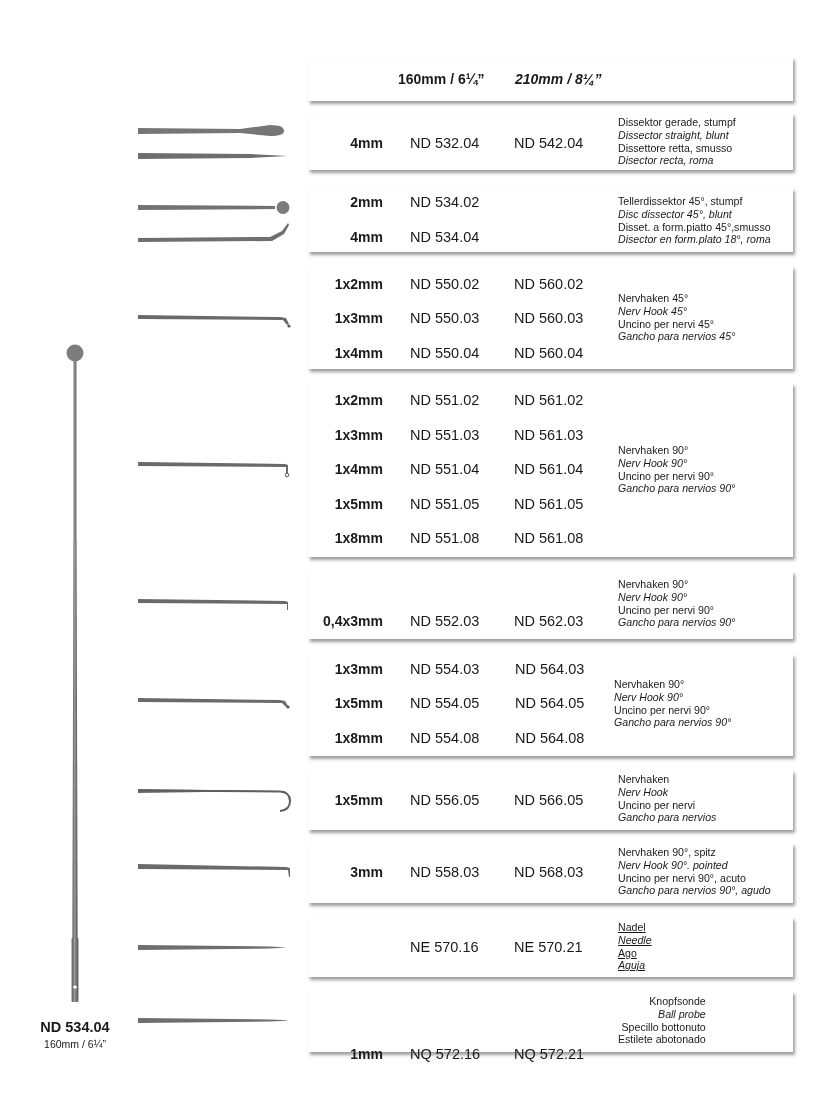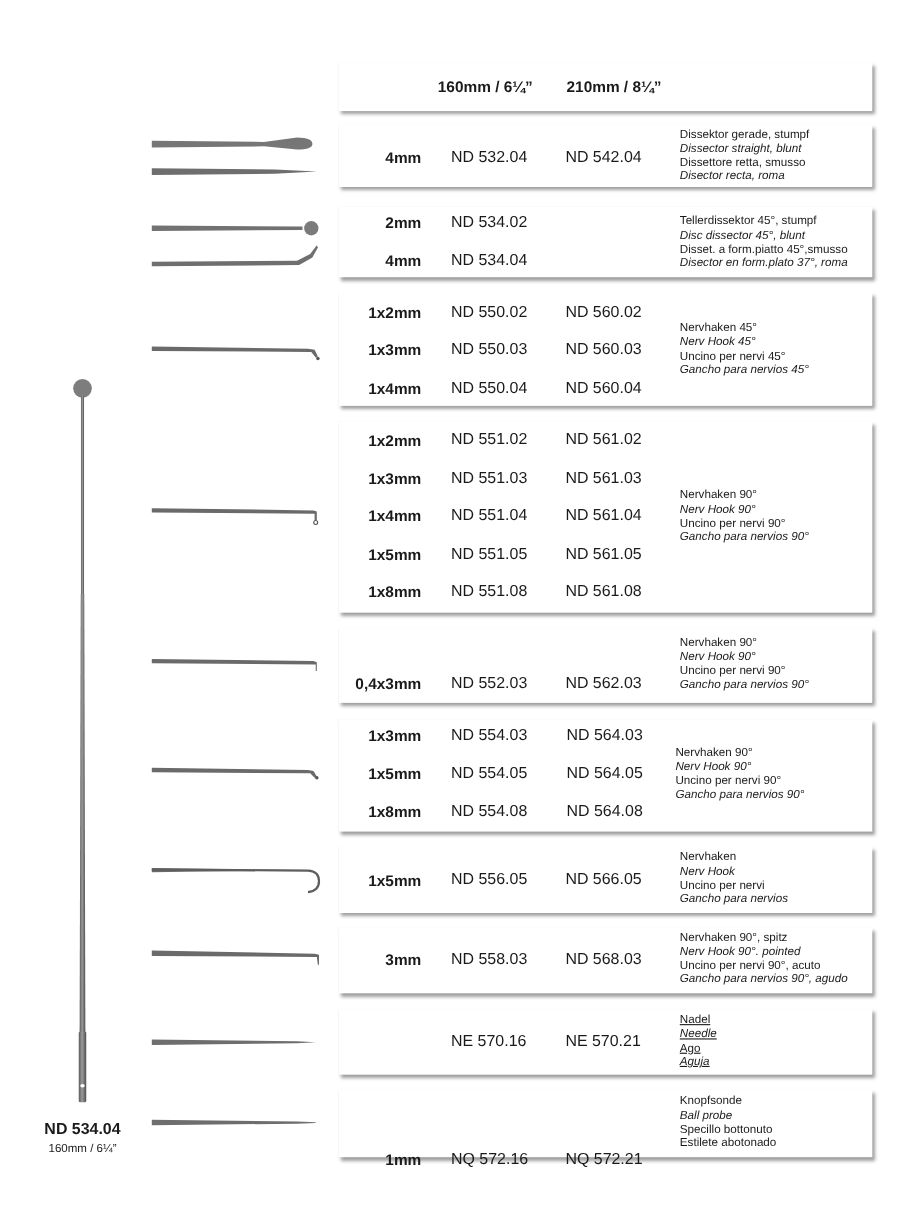--- a/index.html
+++ b/index.html
@@ -6,21 +6,21 @@
   html, body { width: 826px; height: 1101px; background: #ffffff; overflow: hidden; }
   body { position: relative; font-family: "Liberation Sans", sans-serif; color: #1a1a1a; }
 
   .panel {
     position: absolute; left: 308px; width: 485px; background: #ffffff;
     box-shadow: 2px 3px 3px rgba(0,0,0,0.38), 0 0 1px rgba(0,0,0,0.06);
   }
   .header-panel { top: 57px; height: 44px; }
   .header-cell { position: absolute; top: 14px; font-size: 14px; font-weight: bold; white-space: nowrap; }
   .h1 { left: 90px; }
-  .h2 { left: 207px; }
+  .h2 { left: 207px; font-style: italic; }
 
   .row { position: absolute; left: 0; width: 300px; height: 20px; }
   .size { position: absolute; right: 225px; width: 90px; text-align: right; font-size: 14px; font-weight: bold; top: 0; line-height: 20px; white-space: nowrap; }
   .code1 { position: absolute; left: 102px; font-size: 14.5px; line-height: 20px; top: 0; white-space: nowrap; }
   .code2 { position: absolute; left: 206px; font-size: 14.5px; line-height: 20px; top: 0; white-space: nowrap; text-align: right; }
 
   .desc { position: absolute; left: 310px; font-size: 10.6px; line-height: 12.8px; white-space: nowrap; }
   .desc .it { font-style: italic; }
 
   .inst { position: absolute; left: 130px; width: 175px; }
@@ -90,21 +90,21 @@
     <span class="code1">ND 534.02</span>
   </div>
   <div class="row" style="top:39px;">
     <span class="size">4mm</span>
     <span class="code1">ND 534.04</span>
   </div>
   <div class="desc" style="top:7px;">
     <div>Tellerdissektor 45°, stumpf</div>
     <div class="it">Disc dissector 45°, blunt</div>
     <div>Disset. a form.piatto 45°,smusso</div>
-    <div class="it">Disector en form.plato 37°, roma</div>
+    <div class="it">Disector en form.plato 18°, roma</div>
   </div>
 </div>
 
 <div class="inst" style="top:312px;">
   <svg width="175" height="25">
     <path d="M8,3 L150,5 L156,6 L159,12 L157,13 L153,8 L8,7 Z" fill="#6a6a6a"></path>
     <circle cx="159" cy="14" r="1.6" fill="#555"></circle>
   </svg>
 </div>
 <div class="panel" style="top:266px;height:103px;">
@@ -282,19 +282,19 @@
   <svg width="175" height="10">
     <path d="M8,2 L140,3.5 L157,4.2 L157,4.8 L140,5.5 L8,7 Z" fill="#6e6e6e"></path>
   </svg>
 </div>
 <div class="panel" style="top:991px;height:61px;">
   <div class="row" style="top:8px;margin-top:45px;">
     <span class="size">1mm</span>
     <span class="code1">NQ 572.16</span>
     <span class="code2">NQ 572.21</span>
   </div>
-  <div class="desc" style="top:4px;">
+  <div class="desc" style="top:4px;text-align:right;">
     <div>Knopfsonde</div>
     <div class="it">Ball probe</div>
     <div>Specillo bottonuto</div>
     <div>Estilete abotonado</div>
   </div>
 </div>
 
 </body></html>

